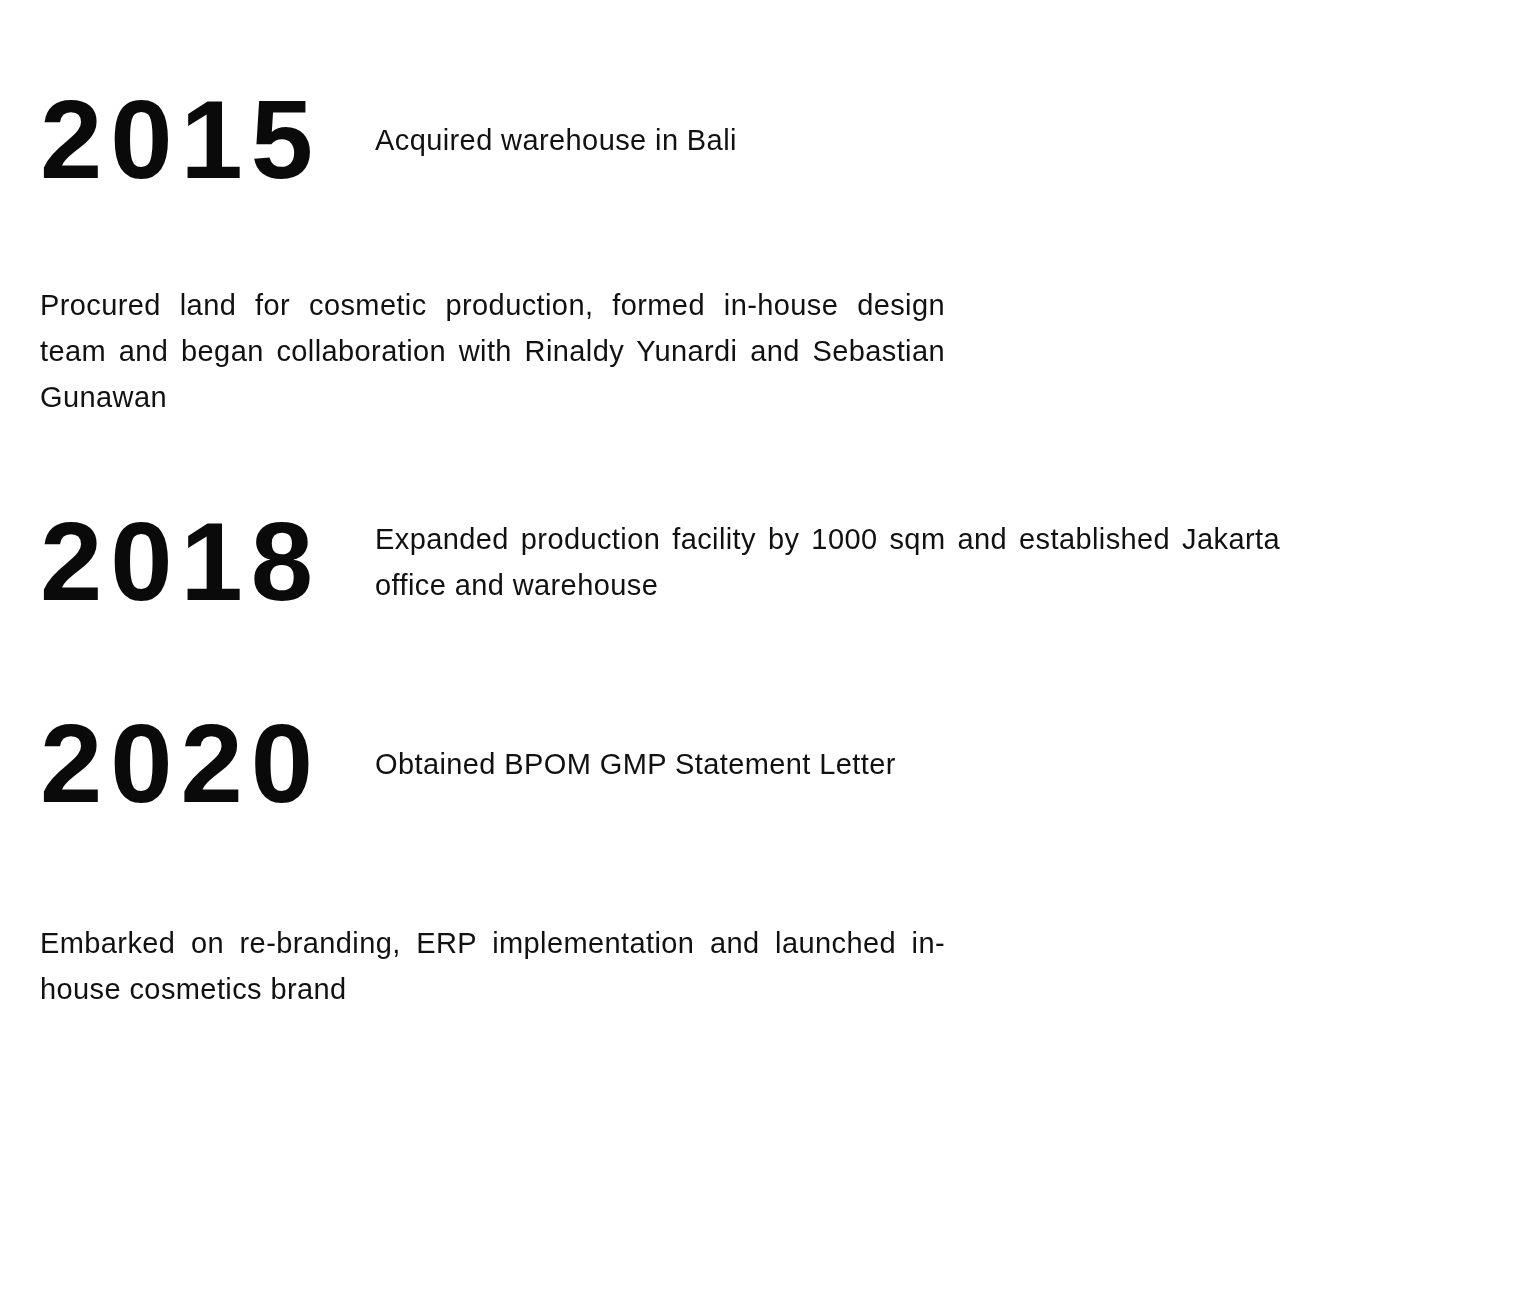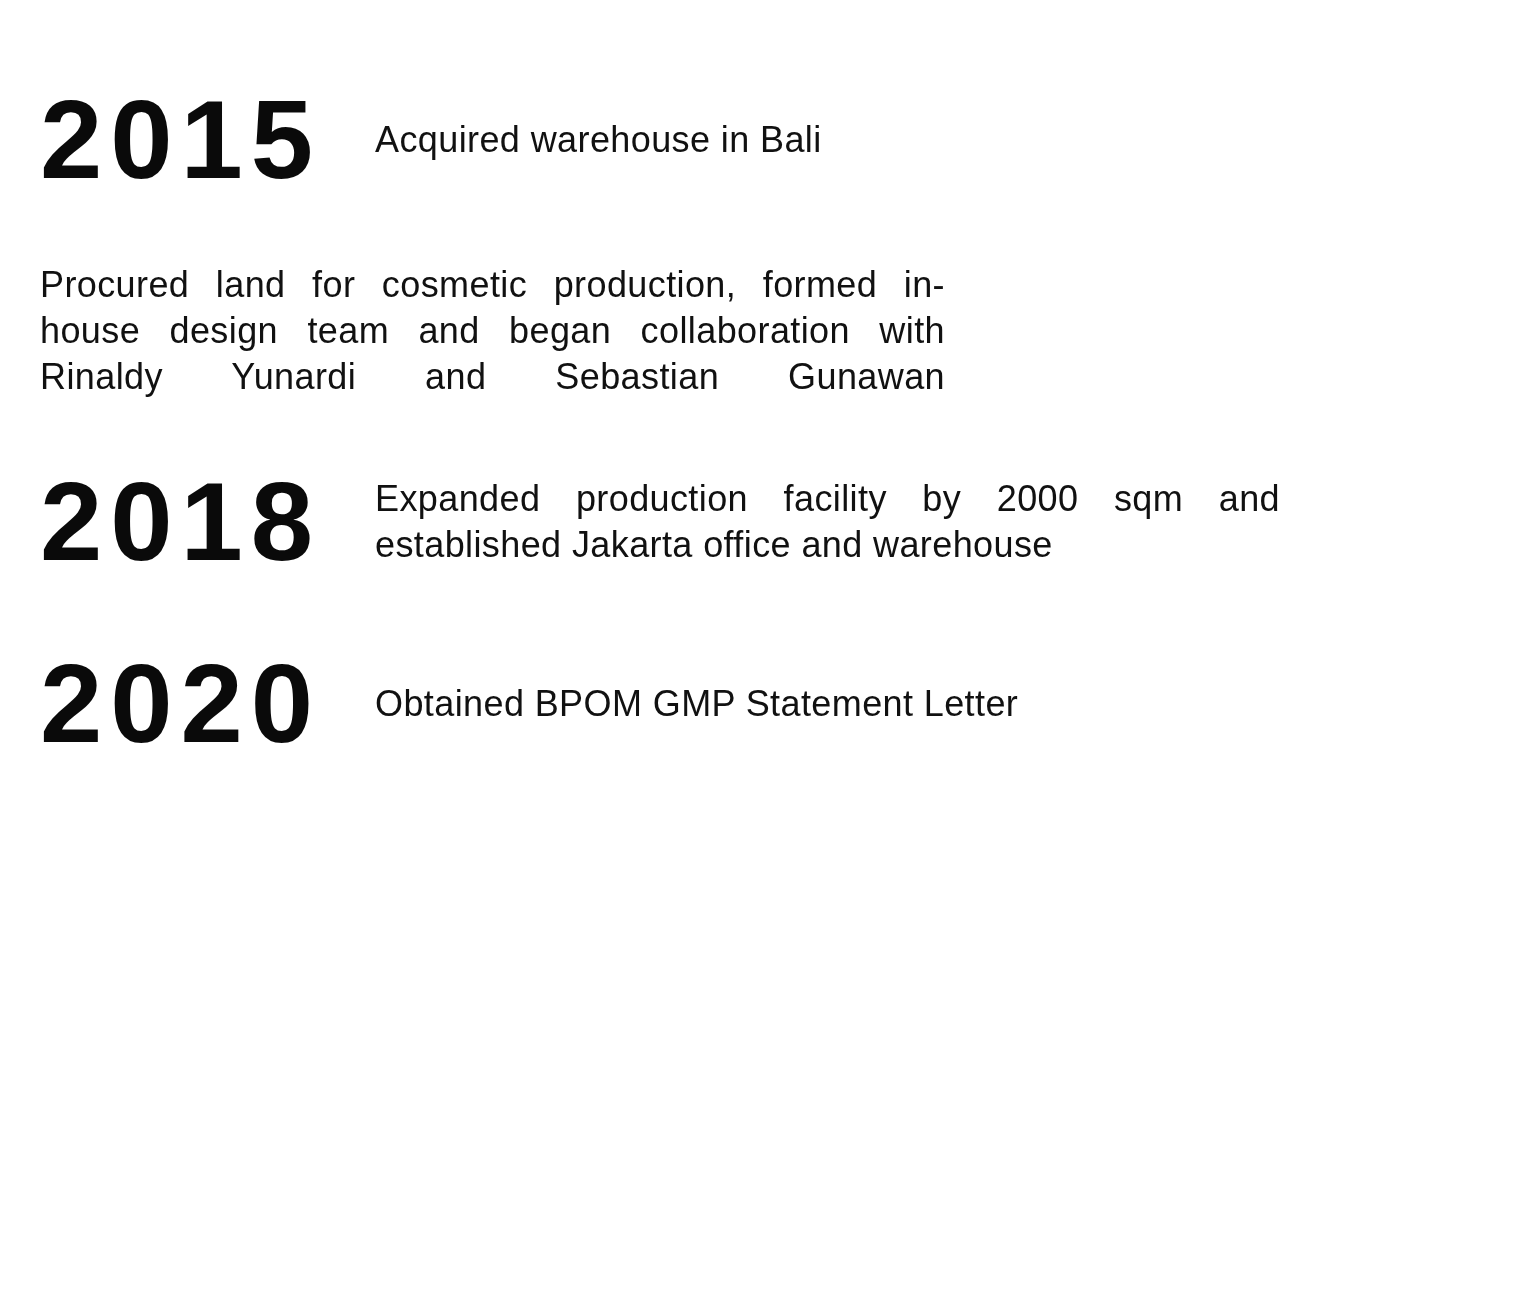--- a/index.html
+++ b/index.html
@@ -10,21 +10,21 @@
     color: #000000;
   }
 
   .page {
     width: 1516px;
     height: 1291px;
     background: #ffffff;
     padding: 80px 40px 0 40px;
     display: flex;
     flex-direction: column;
-    gap: 62px;
+    gap: 82px;
     overflow: hidden;
   }
 
   .timeline-row {
     display: flex;
     align-items: center;
     min-height: 120px;
   }
 
   .year {
@@ -33,21 +33,21 @@
     font-size: 112px;
     font-weight: 700;
     letter-spacing: 8px;
     line-height: 1;
     color: #0a0a0a;
     font-stretch: condensed;
   }
 
   .desc {
     width: 905px;
-    font-size: 36px;
+    font-size: 29px;
     line-height: 46px;
     letter-spacing: 0.4px;
     color: #111111;
     text-align: justify;
   }
 
   
   .timeline-row:nth-child(2) .desc {
     text-align-last: justify;
   }
@@ -61,25 +61,26 @@
     <div class="year">2015</div>
     <p class="desc">Acquired warehouse in Bali</p>
   </div>
 
   <div class="timeline-row">
     <p class="desc">Procured land for cosmetic production, formed in-house design team and began collaboration with Rinaldy Yunardi and Sebastian Gunawan</p>
   </div>
 
   <div class="timeline-row">
     <div class="year">2018</div>
-    <p class="desc">Expanded production facility by 2000 sqm and established Jakarta office and warehouse</p>
+    <p class="desc">Expanded production facility by 1000 sqm and established Jakarta office and warehouse</p>
   </div>
 
 
   <div class="timeline-row">
     <div class="year">2020</div>
     <p class="desc">Obtained BPOM GMP Statement Letter</p>
   </div>
 
   <div class="timeline-row">
+    <p class="desc">Embarked on re-branding, ERP implementation and launched in-house cosmetics brand</p>
   </div>
 
 </div>
 
 </body></html>

